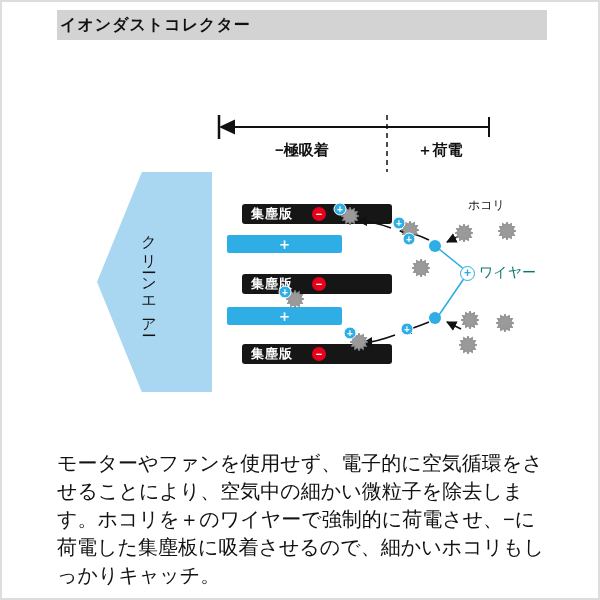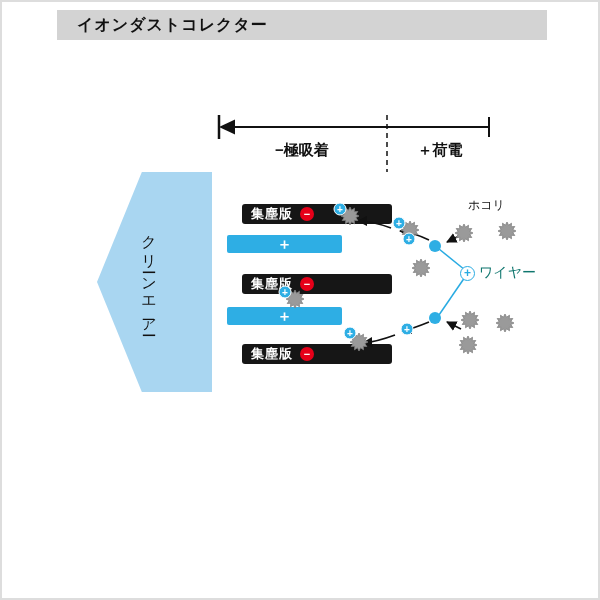--- a/index.html
+++ b/index.html
@@ -4,21 +4,21 @@
 <style>
   html,body{margin:0;padding:0;background:#fff;}
   .page{
     position:relative;width:600px;height:600px;box-sizing:border-box;
     background:#fff;border:2px solid #ddd;overflow:hidden;
     font-family:"Liberation Sans","DejaVu Sans",sans-serif;color:#111;
   }
   .title-bar{
     position:absolute;left:55px;top:8px;width:490px;height:30px;
     background:#d3d3d3;display:flex;align-items:center;box-sizing:border-box;
-    padding-left:20px;
+    padding-left:3px;
   }
   .title-bar span{font-size:16px;font-weight:bold;letter-spacing:1px;}
 
   .clean-air-arrow{
     position:absolute;left:95px;top:170px;width:115px;height:220px;
     background:#a9d6f1;
     clip-path:polygon(100% 0%, 39% 0%, 0% 50%, 39% 100%, 100% 100%);
     z-index:1;
   }
   .clean-air-text{
@@ -26,21 +26,21 @@
     writing-mode:vertical-rl;font-size:15px;letter-spacing:3px;color:#111;
   }
 
   .zone-label{position:absolute;top:139px;text-align:center;font-size:15px;font-weight:bold;z-index:4;}
   .zone-left{left:235px;width:130px;}
   .zone-right{left:393px;width:90px;}
 
   .plate{
     position:absolute;left:240px;width:150px;height:20px;background:#161616;
     border-radius:3px;display:flex;align-items:center;padding-left:9px;
-    box-sizing:border-box;gap:7px;z-index:2;
+    box-sizing:border-box;gap:19px;z-index:2;
   }
   .plate-label{color:#fff;font-size:13px;font-weight:bold;letter-spacing:1px;}
   .minus-badge{
     width:14px;height:14px;border-radius:50%;background:#e60019;color:#fff;
     font-size:11px;font-weight:bold;display:flex;align-items:center;justify-content:center;
     line-height:1;
   }
   .charge-bar{
     position:absolute;left:225px;width:115px;height:18px;background:#2eaee4;
     border-radius:2px;display:flex;align-items:center;justify-content:center;
@@ -183,14 +183,15 @@
         <circle r="6" class="badge"></circle>
           <text class="badge-t" y="3.5">+</text>
       </g>
       <g transform="translate(405,327)">
         <circle r="6" class="badge"></circle>
           <text class="badge-t" y="3.5">+</text>
       </g>
     </g>
   </svg>
 
+  <p class="description">モーターやファンを使用せず、電子的に空気循環をさせることにより、空気中の細かい微粒子を除去します。ホコリを＋のワイヤーで強制的に荷電させ、−に荷電した集塵板に吸着させるので、細かいホコリもしっかりキャッチ。</p>
 
 </div>
 
 </body></html>

